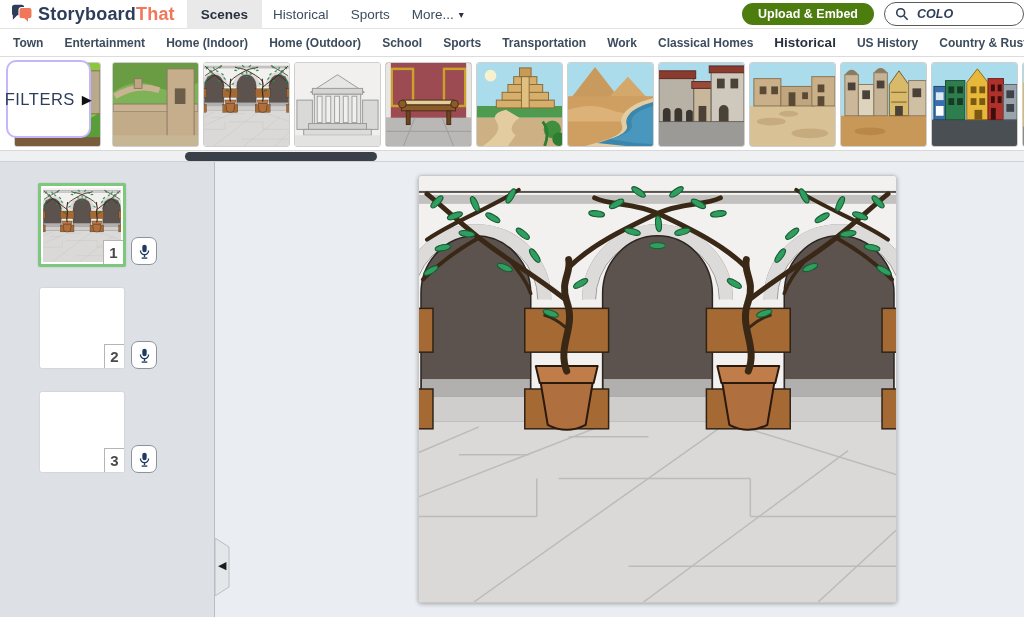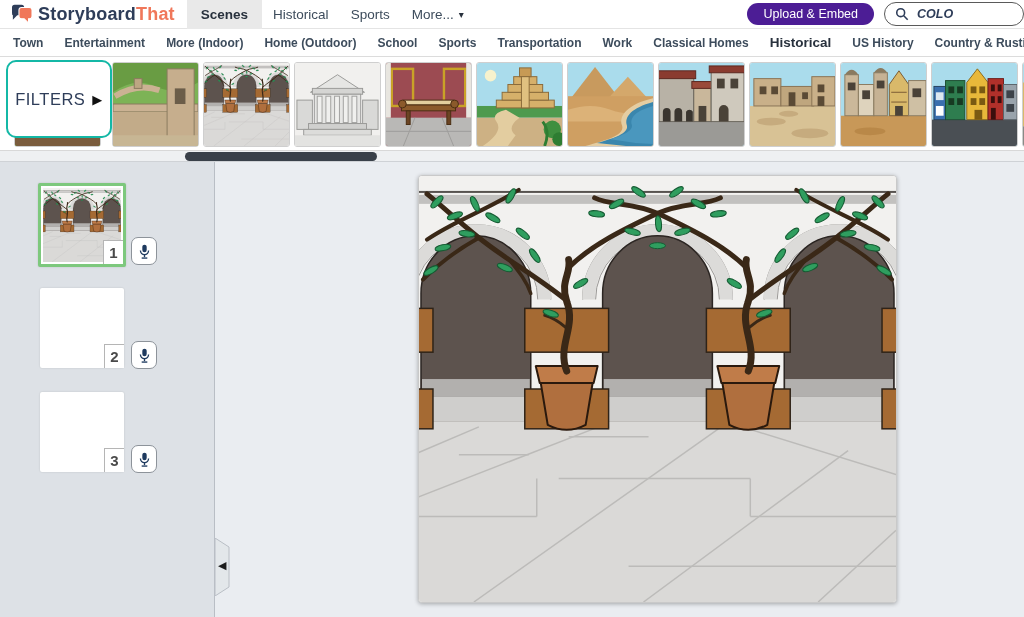--- a/index.html
+++ b/index.html
@@ -11,41 +11,41 @@
             border-bottom:1px solid #e4e4e4; display:flex; align-items:center; z-index:30; }
   .logo { display:flex; align-items:center; gap:4px; margin-left:10px; cursor:pointer; flex-shrink:0; }
   .logo-text { font-size:18px; font-weight:bold; letter-spacing:.2px; }
   .logo-text .p1 { color:#2e3d59; } .logo-text .p2 { color:#f0775a; }
   .tabs { display:flex; align-items:center; height:29px; margin-left:12px; }
   .tab { padding:0 11px; height:29px; line-height:29px; font-size:13.5px; color:#3d4c5c; cursor:pointer; white-space:nowrap; }
   .tab.active { background:#e9e9e9; font-weight:bold; color:#28313d; padding:0 14px;text-align:center; }
   .more { display:flex; align-items:flex-start; gap:5px; }
   .caret { font-size:10px; color:#28313d; }
   .top-right { margin-left:auto; display:flex; align-items:center; gap:10px; flex-shrink:0; }
-  .upload-btn { background:#4c1d95; color:#fff; font-size:12.5px; font-weight:normal;
+  .upload-btn { background:#4d7c0f; color:#fff; font-size:12.5px; font-weight:bold;
                 padding:4px 16px; border-radius:13px; border:none; cursor:pointer; white-space:nowrap; }
   .search-pill { display:flex; align-items:center; gap:8px; border:1.5px solid #5a5a5a; border-radius:14px;
                  background:#fff; height:24px; padding:0 10px; width:140px; flex-shrink:0; }
   .search-pill input { border:none; outline:none; width:90px; font-size:12.5px; font-style:italic;
                        font-weight:bold; color:#2e3d59; background:transparent; font-family:"Liberation Sans",sans-serif; }
 
   
   .catnav { position:absolute; left:0; top:29px; width:1060px; height:28px; background:#fff;
             border-bottom:1px solid #dcdcdc; display:flex; align-items:center; gap:21px;
             padding-left:13px; z-index:29; }
   .cat { font-size:12px; font-weight:600; color:#3d4c5c; cursor:pointer; white-space:nowrap; }
   .cat.active { font-weight:800; color:#28313d; font-size:13.5px;text-align:center; }
 
   
   .strip { position:absolute; left:0; top:57px; width:1100px; height:93px; background:#fff; z-index:20; }
   .thumb { position:absolute; top:5px; width:87px; height:85px; border:1px solid #cfcfcf; border-radius:3px;
            overflow:hidden; background:#fff; cursor:pointer; }
   .thumb svg { display:block; width:100%; height:100%; }
-  .filters-btn { position:absolute; left:6px; top:3px; width:106px; height:78px; background:#fff;
-                 border:2px solid #14b8a6; border-radius:10px; display:flex; align-items:center; justify-content:center;
+  .filters-btn { position:absolute; left:6px; top:3px; width:85px; height:78px; background:#fff;
+                 border:2px solid #c4b5fd; border-radius:10px; display:flex; align-items:center; justify-content:center;
                  gap:7px; font-size:16.5px; color:#2e3d59; letter-spacing:.5px; cursor:pointer; z-index:5; }
   .filters-arrow { font-size:13px; color:#111; }
 
   
   .hscroll { position:absolute; left:0; top:150px; width:1024px; height:12px; background:#eef0f2;
              border-top:1px solid #d8d8d8; border-bottom:1px solid #cfd2d6; z-index:20; }
   .hscroll-thumb { position:absolute; left:185px; top:1px; width:192px; height:9px; border-radius:5px;
                    background:#394049; cursor:grab; }
 
   
@@ -229,21 +229,21 @@
         <line x1="10" y1="10" x2="14.5" y2="14.5" stroke="#2e3d59" stroke-width="1.8"></line>
       </svg>
       <input type="text" value="COLO" style="">
     </div>
   </div>
 </div>
 
 <div class="catnav">
   <span class="cat">Town</span>
   <span class="cat">Entertainment</span>
-  <span class="cat">More (Indoor)</span>
+  <span class="cat">Home (Indoor)</span>
   <span class="cat">Home (Outdoor)</span>
   <span class="cat">School</span>
   <span class="cat">Sports</span>
   <span class="cat">Transportation</span>
   <span class="cat">Work</span>
   <span class="cat">Classical Homes</span>
   <span class="cat active">Historical</span>
   <span class="cat">US History</span>
   <span class="cat">Country &amp; Rustic</span>
 

